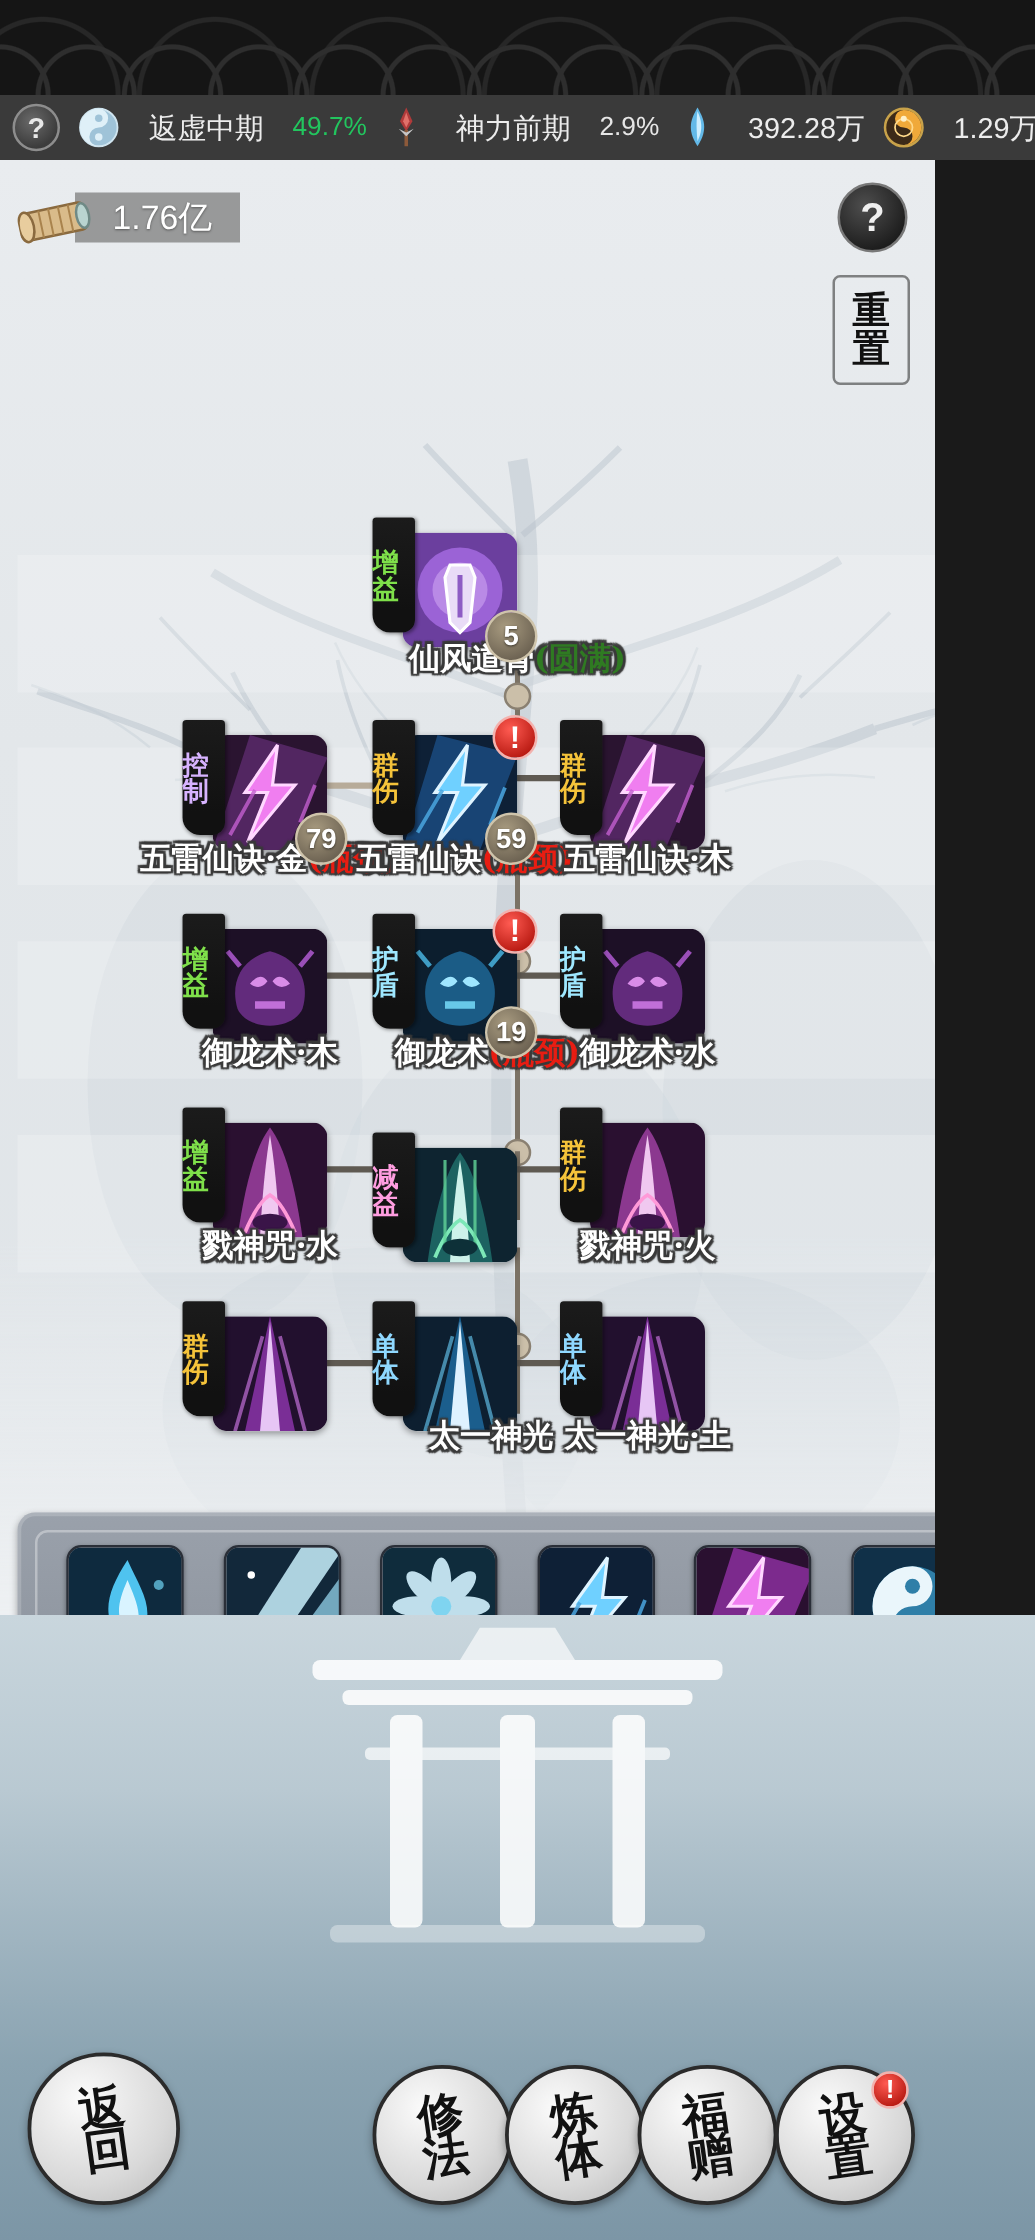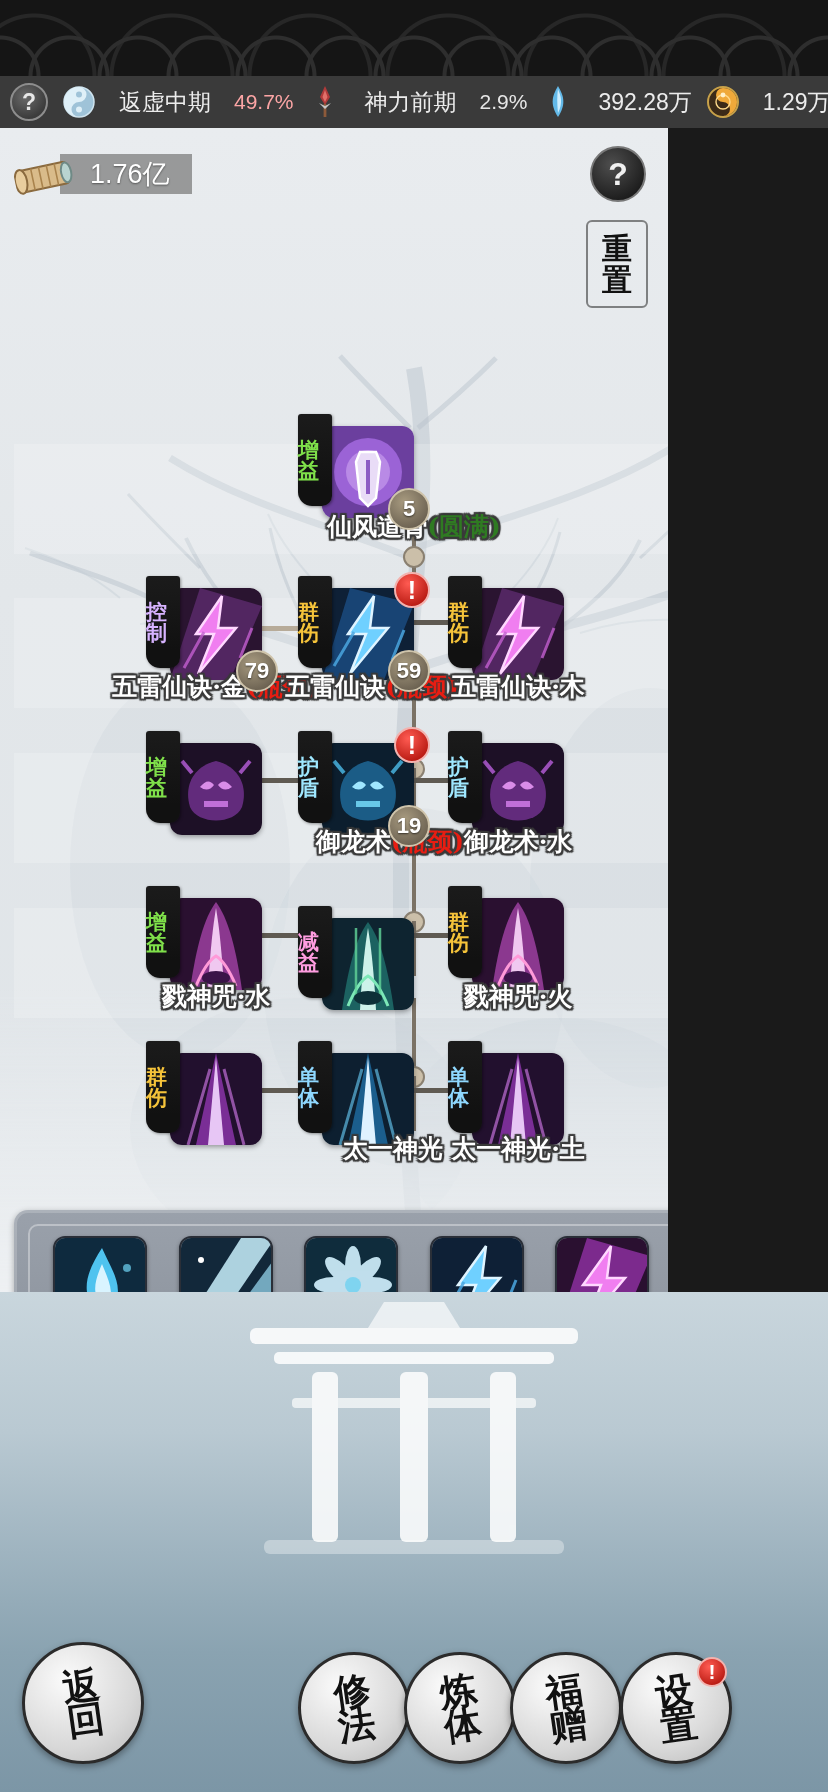--- a/index.html
+++ b/index.html
@@ -44,21 +44,21 @@
   .sb-group { display:flex; align-items:center; gap:23px; margin-left:14px; }
   .sb-icon { width:34px; height:34px; flex:0 0 auto; display:flex; align-items:center; justify-content:center; }
   .sb-text { color:#ececec; font-size:23px; white-space:nowrap; }
   .sb-pct { font-size:21px; white-space:nowrap; }
   .sb-plus { width:36px; height:36px; border-radius:50%;
     background:radial-gradient(circle at 40% 35%, #6e6e6e, #3a3a3a 70%);
     border:2px solid #8d8d8d; color:#f0f0f0; font-size:25px; line-height:30px;
     display:flex; align-items:center; justify-content:center; margin-left:10px; flex:0 0 auto; }
 
   
-  .content { position:absolute; left:0; top:128px; width:668px; height:1164px;
+  .content { position:absolute; left:0; top:128px; width:748px; height:1164px;
     background:linear-gradient(180deg,#e9ecef 0%,#e3e7ea 40%,#dfe4e8 100%); overflow:hidden; }
 
   .ink-bg { position:absolute; left:0; top:0; width:828px; height:1164px; opacity:.55; }
 
   
   .cur-chip { position:absolute; left:14px; top:24px; display:flex; align-items:center; z-index:6; }
   .scroll-icon { width:60px; height:44px; position:relative; flex:0 0 auto; z-index:2;
     transform:rotate(-12deg); }
   .cur-box { margin-left:-14px; height:40px; background:rgba(120,120,120,.72);
     display:flex; align-items:center; padding:0 22px 0 30px; }
@@ -167,21 +167,21 @@
     <div class="sb-group">
       <span class="sb-icon">
         <svg width="34" height="34" viewBox="0 0 34 34">
           <circle cx="17" cy="17" r="15" fill="#9fc3d8" stroke="#cfe4ef" stroke-width="1.5"></circle>
           <path d="M17 2a15 15 0 000 30 7.5 7.5 0 010-15 7.5 7.5 0 000-15z" fill="#dff0f8"></path>
           <circle cx="17" cy="9.5" r="3" fill="#9fc3d8"></circle>
           <circle cx="17" cy="24.5" r="3" fill="#dff0f8"></circle>
         </svg>
       </span>
       <span class="sb-text">返虚中期</span>
-      <span class="sb-pct" style="color:#fca5a5">49.7%</span>
+      <span class="sb-pct" style="color:#22c55e">49.7%</span>
     </div>
 
     <div class="sb-group">
       <span class="sb-icon">
         <svg width="30" height="34" viewBox="0 0 30 34">
           <path d="M15 1 L20 12 L15 20 L10 12 Z" fill="#b03a3a"></path>
           <path d="M15 5 L17.5 12 L15 17 L12.5 12 Z" fill="#e0706a"></path>
           <rect x="13.6" y="19" width="2.8" height="13" fill="#8d5a3a"></rect>
           <path d="M9 18 L15 21 L21 18 L15 24 Z" fill="#c6c6c6"></path>
         </svg>
@@ -387,20 +387,23 @@
           <path d="M46 18 C22 24 14 44 20 64 C28 82 64 82 72 64 C78 44 70 24 46 18 Z" fill="#6a2f86" opacity=".9"></path>
           <path d="M30 44 q8 -10 14 -2 q-6 8 -14 2 Z M62 44 q-8 -10 -14 -2 q6 8 14 2 Z" fill="#d98ce8"></path>
           <path d="M34 58 h24 v6 h-24 z" fill="#c06fd8"></path>
           <path d="M22 30 L12 18 M70 30 L80 18" stroke="#9a4fb8" stroke-width="4"></path>
         </svg>
       </div>
       <div class="node-tag" style="color:#7fe04a">
         <span>增益</span>
       </div>
     </div>
+    <div class="node-label" style="left:66px; top:697px;">
+      <span>御龙术·木</span>
+    </div>
 
     <div class="node" style="left:322px; top:615px;">
       <div class="art">
         <svg width="92" height="92" viewBox="0 0 92 92">
           <rect width="92" height="92" fill="#0c1e2e"></rect>
           <path d="M46 18 C22 24 14 44 20 64 C28 82 64 82 72 64 C78 44 70 24 46 18 Z" fill="#1d6390" opacity=".9"></path>
           <path d="M30 44 q8 -10 14 -2 q-6 8 -14 2 Z M62 44 q-8 -10 -14 -2 q6 8 14 2 Z" fill="#9fe6ff"></path>
           <path d="M34 58 h24 v6 h-24 z" fill="#68c8e8"></path>
           <path d="M22 30 L12 18 M70 30 L80 18" stroke="#3f9cc4" stroke-width="4"></path>
         </svg>

